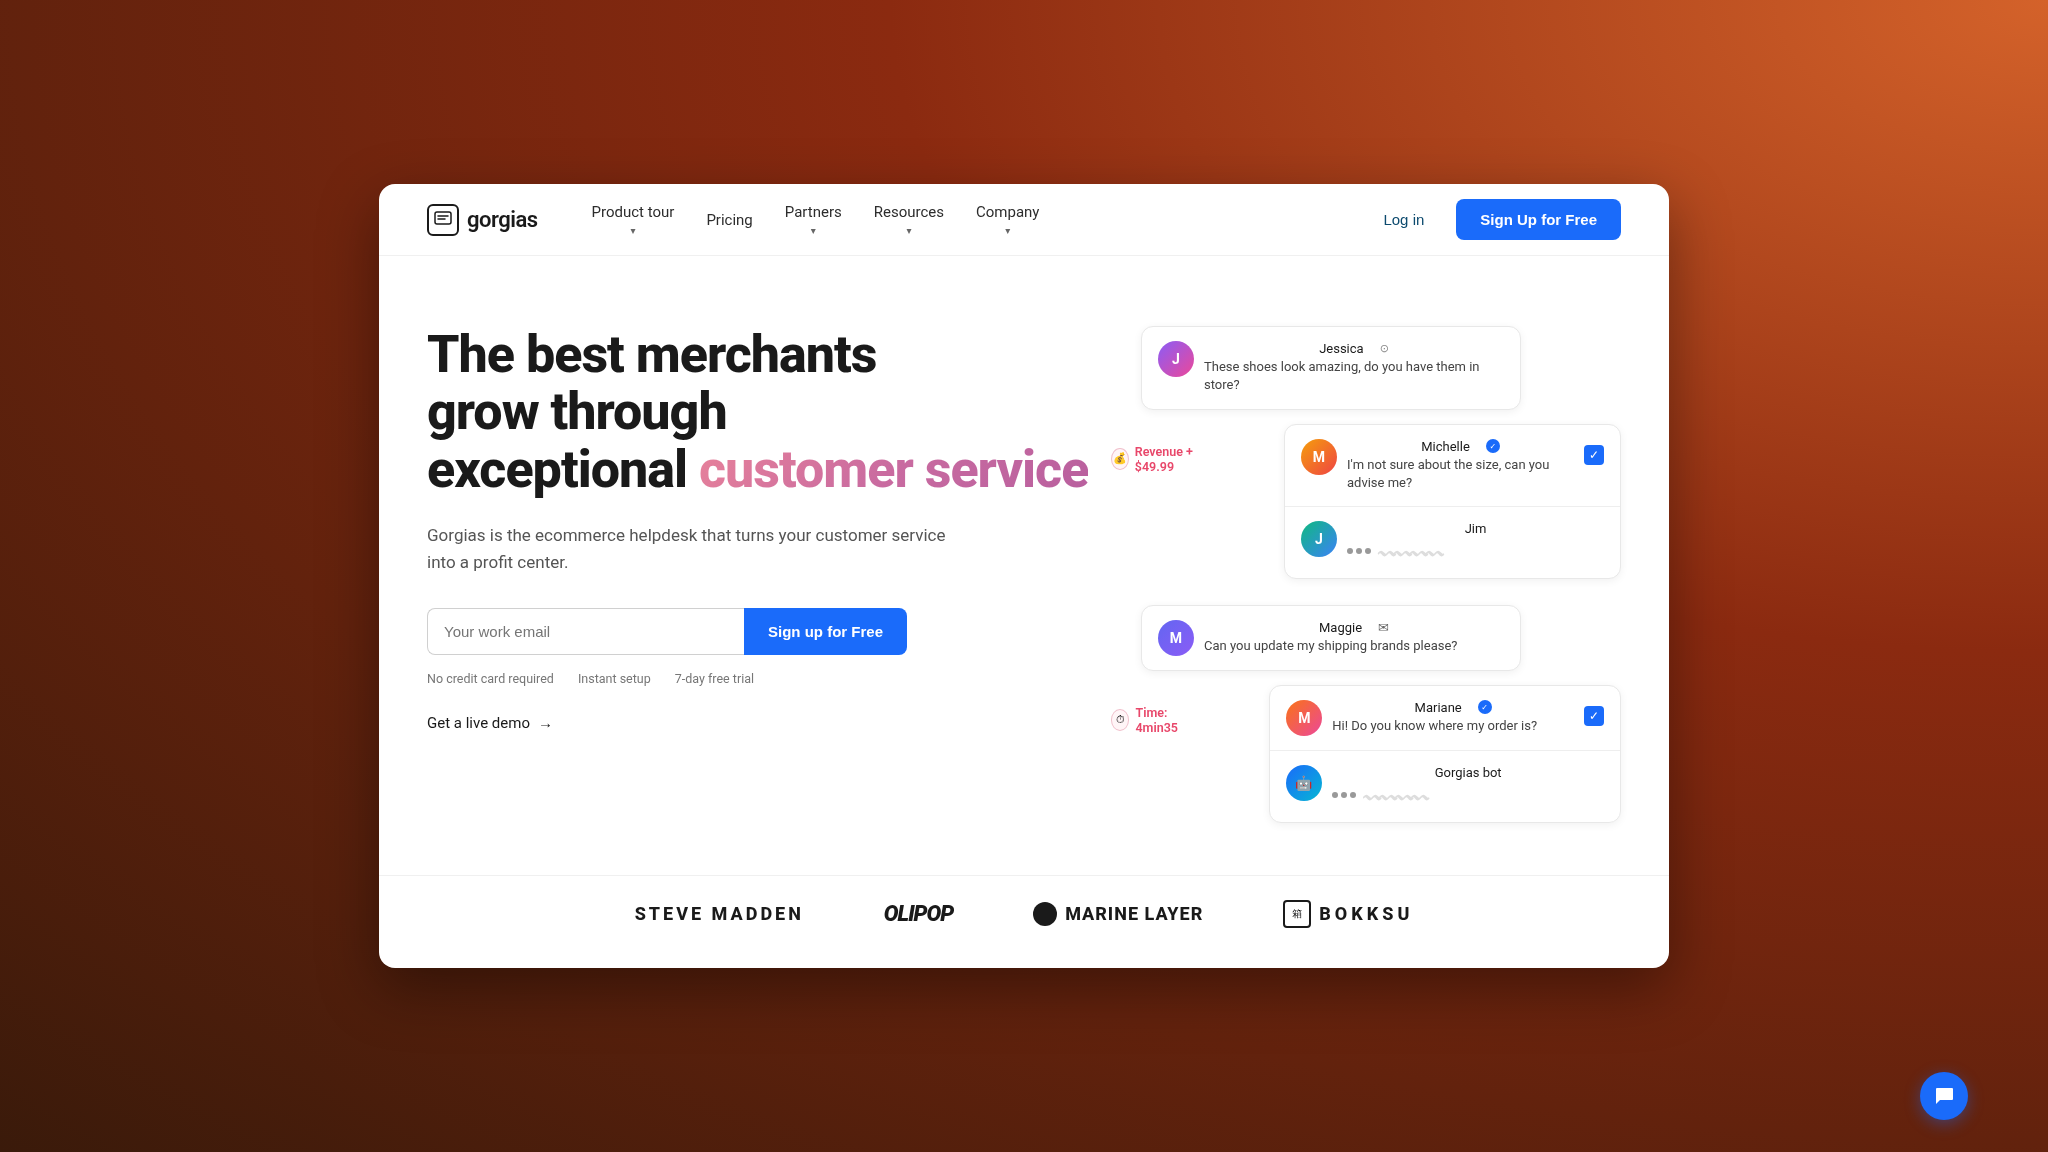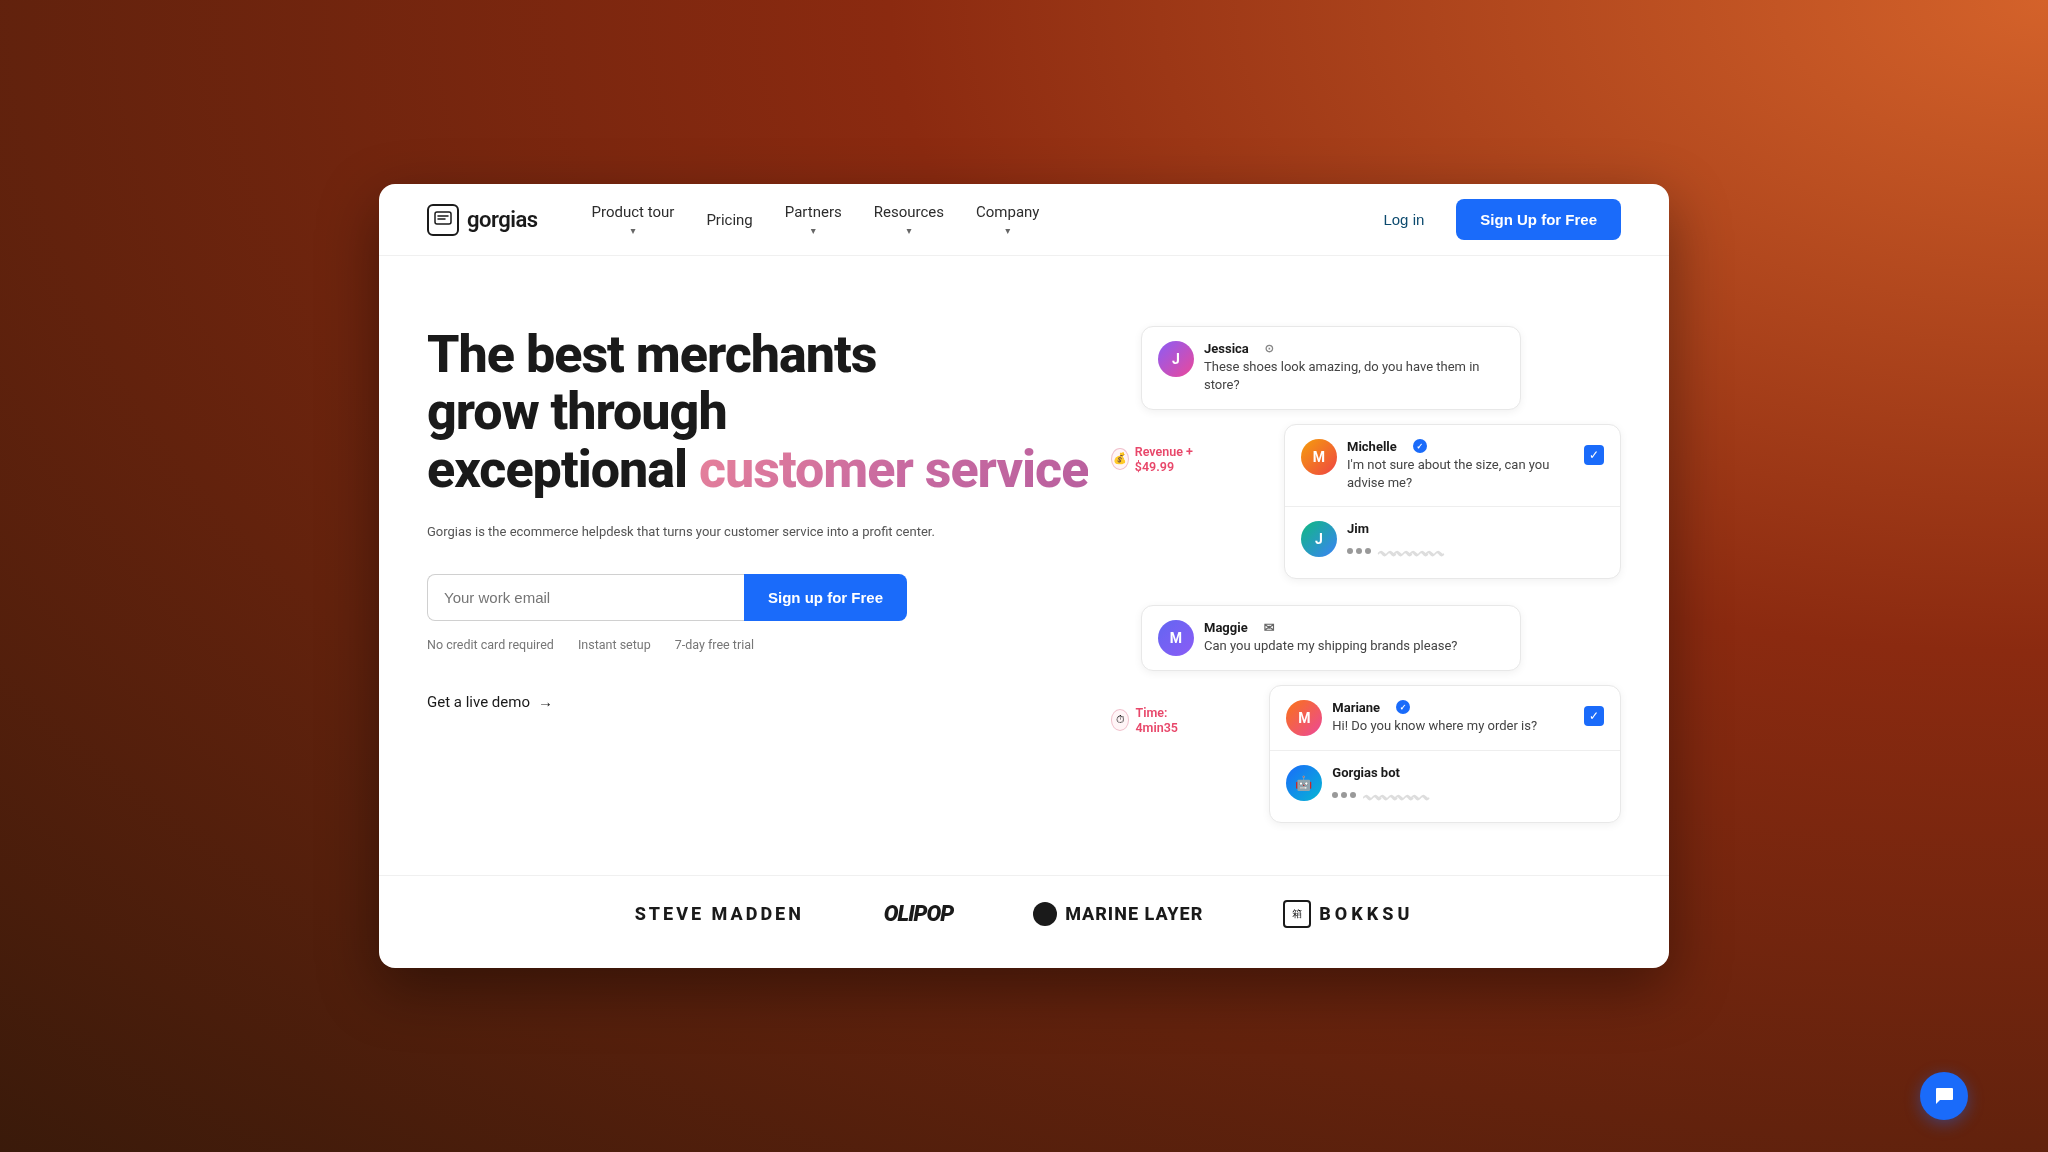--- a/index.html
+++ b/index.html
@@ -117,21 +117,21 @@
       letter-spacing: -1px;
       margin-bottom: 24px;
     }
     .hero-title-gradient {
       background: linear-gradient(135deg, #e8829a 0%, #c96ba0 50%, #b85f9e 100%);
       -webkit-background-clip: text;
       -webkit-text-fill-color: transparent;
       background-clip: text;
     }
     .hero-subtitle {
-      font-size: 13px;
+      font-size: 17px;
       color: #555;
       line-height: 1.6;
       margin-bottom: 32px;
       max-width: 520px;
     }
     .email-form {
       display: flex;
       gap: 0;
       margin-bottom: 16px;
       max-width: 480px;
@@ -155,21 +155,21 @@
       font-size: 15px;
       font-weight: 600;
       cursor: pointer;
       white-space: nowrap;
     }
     .form-hints {
       display: flex;
       gap: 24px;
       font-size: 12.5px;
       color: #777;
-      margin-bottom: 41px;
+      margin-bottom: 28px;
     }
     .form-hint-item {
       display: flex;
       align-items: center;
       gap: 4px;
     }
     .demo-link {
       display: flex;
       align-items: center;
       gap: 8px;
@@ -225,26 +225,27 @@
       display: flex;
       align-items: center;
       justify-content: center;
       color: white;
       font-weight: 700;
       font-size: 14px;
     }
     .chat-content { flex: 1; }
     .chat-name {
       font-size: 13px;
-      font-weight: 700;
+      font-weight: 400;
       color: #1a1a1a;
       display: flex;
       align-items: center;
       gap: 16px;
       margin-bottom: 2px;
+      justify-content: center;
     }
     .chat-verified {
       width: 14px;
       height: 14px;
       background: #1a6bfa;
       border-radius: 50%;
       display: inline-flex;
       align-items: center;
       justify-content: center;
       color: white;

